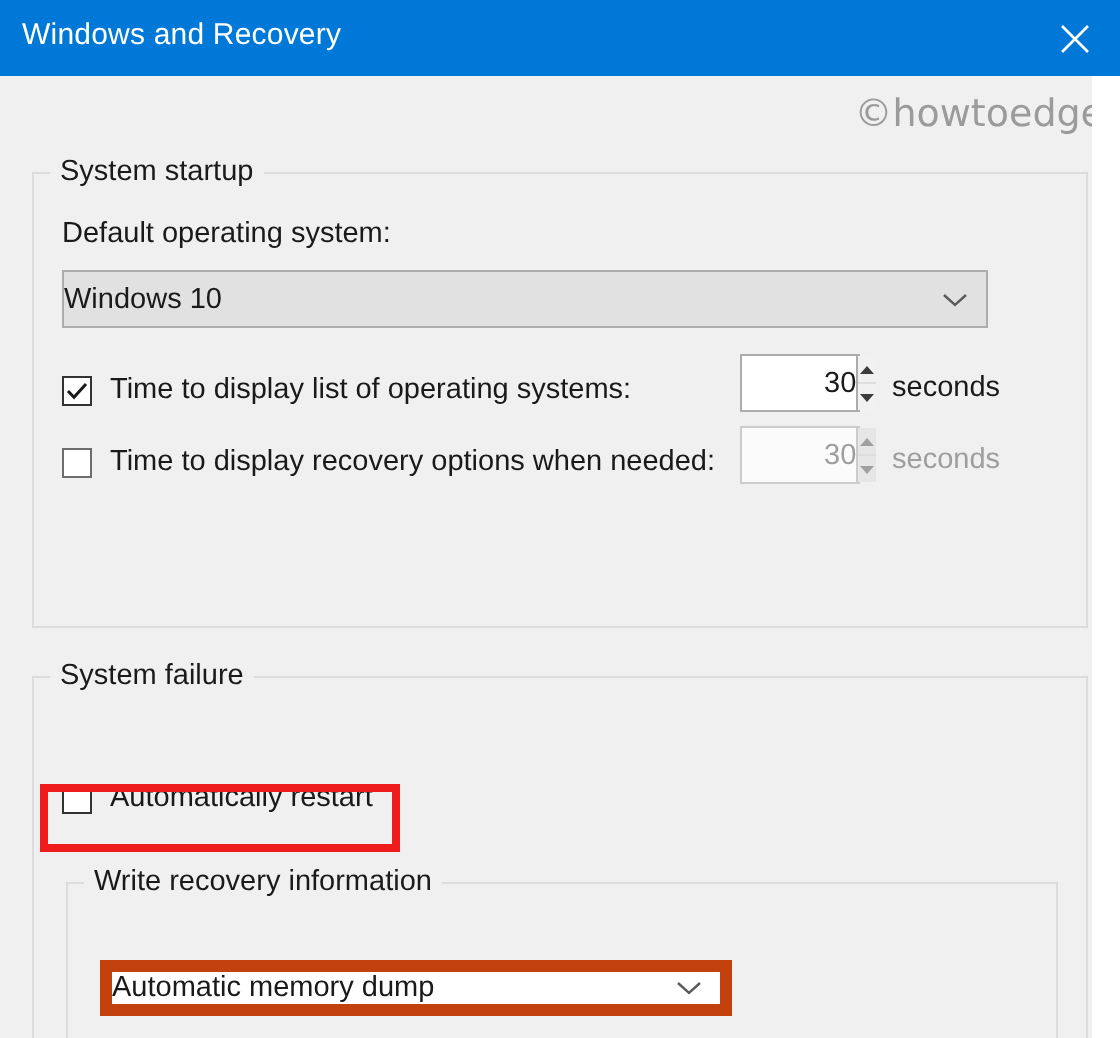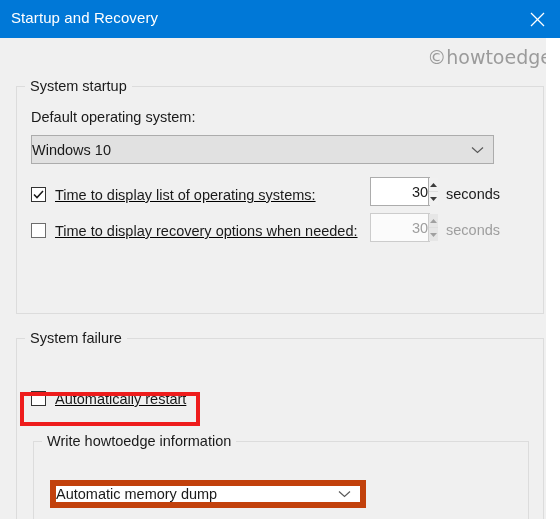--- a/index.html
+++ b/index.html
@@ -144,23 +144,22 @@
     width: 316px;
     height: 28px;
     background: #ffffff;
     border: 6px solid #c2410c;
   }
 
   
   .checkrow {
     position: absolute;
     display: flex;
-    align-items: flex-start;
-    white-space: nowrap;
-    text-decoration: underline;
+    align-items: flex-end;
+    white-space: nowrap;
   }
   .checkbox {
     width: 15px;
     height: 15px;
     box-sizing: border-box;
     border: 1px solid #333333;
     background: #ffffff;
     display: flex;
     align-items: center;
     justify-content: center;
@@ -266,21 +265,21 @@
     height: 481px;
     background: #ffffff;
   }
 </style>
 </head>
 <body>
 
 <div id="dialog">
 
   <div id="titlebar">
-    <div id="title-text">Startup and Recovery</div>
+    <div id="title-text">Windows and Recovery</div>
     <div id="close-button">
       <span>
         <svg width="15" height="15" viewBox="0 0 15 15">
           <line x1="1" y1="1" x2="14" y2="14" stroke="#ffffff" stroke-width="1.3"></line>
           <line x1="14" y1="1" x2="1" y2="14" stroke="#ffffff" stroke-width="1.3"></line>
         </svg>
       </span>
     </div>
   </div>
 
@@ -352,21 +351,21 @@
   <div class="groupbox" id="group-system-failure">
     <div class="group-legend">System failure</div>
 
 
     <div class="checkrow" id="check-auto-restart">
       <span class="checkbox"></span>
       <span class="chk-label">Automatically restart</span>
     </div>
 
     <div id="group-debug-info">
-      <div class="group-legend">Write howtoedge information</div>
+      <div class="group-legend">Write recovery information</div>
       <div class="combo" id="combo-debug-info">
         <span class="combo-text">Automatic memory dump</span>
         <span class="combo-arrow">
           <svg width="13" height="9" viewBox="0 0 13 9">
             <polyline points="1,2 6.5,7 12,2" fill="none" stroke="#5a5a5a" stroke-width="1.2"></polyline>
           </svg>
         </span>
       </div>
     </div>
   </div>

